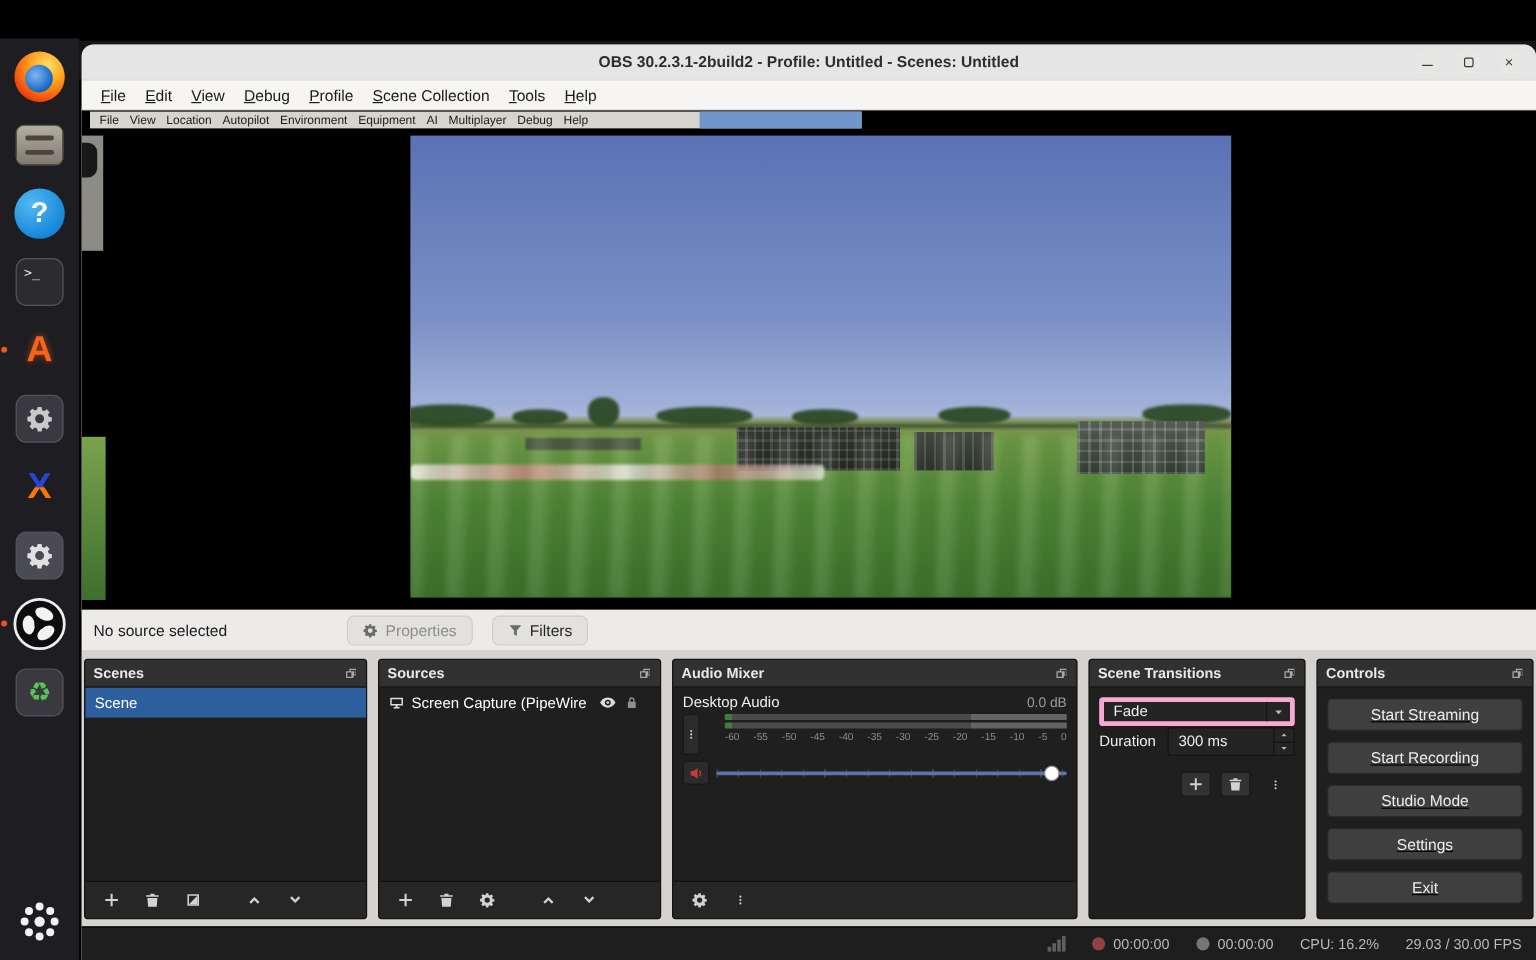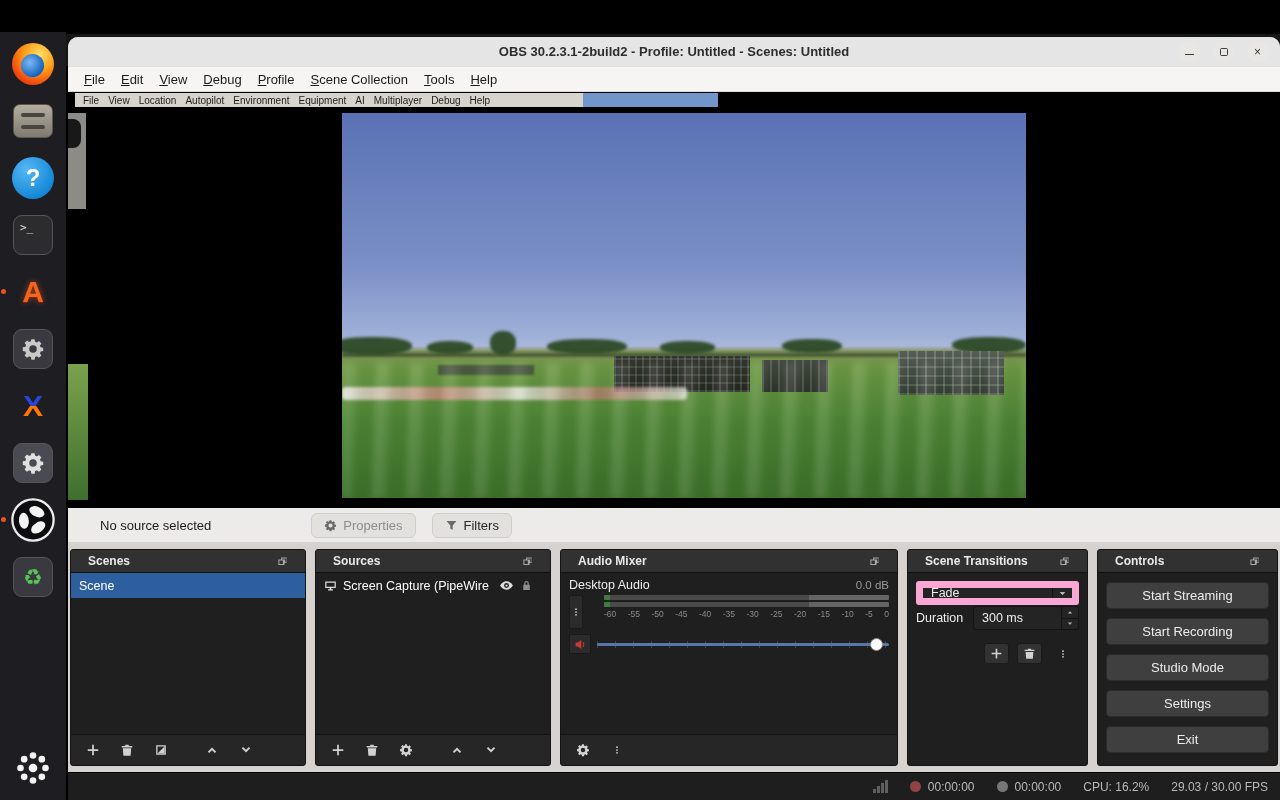--- a/index.html
+++ b/index.html
@@ -89,31 +89,31 @@
       repeating-linear-gradient(90deg, rgba(200,210,200,.25) 0 2px, transparent 2px 9px),
       repeating-linear-gradient(0deg, rgba(200,210,200,.2) 0 2px, transparent 2px 9px),
       linear-gradient(180deg,#565e55,#343b33);}
   .track{position:absolute;left:0;top:274px;width:345px;height:13px;border-radius:4px;filter:blur(1.5px);
     background:linear-gradient(90deg, rgba(242,242,238,.85), rgba(226,140,140,.7) 28%, rgba(244,244,240,.8) 52%, rgba(205,120,120,.65) 74%, rgba(240,240,236,.75));}
   .streaks{position:absolute;left:0;top:250px;width:100%;height:135px;filter:blur(3px);
     background:repeating-linear-gradient(92deg, rgba(255,255,255,.10) 0 10px, rgba(20,60,20,.08) 18px 34px);}
 
   
   .srcbar{height:34px;background:#edebe9;display:flex;align-items:center;padding:0 10px;flex:0 0 auto;}
-  .src-status{font-size:13px;color:#1b1b1b;margin-left:22px;}
+  .src-status{font-size:13px;color:#1b1b1b;}
   .st-buttons{display:flex;gap:16px;margin-left:100px;}
   .btn-light{height:25px;display:flex;align-items:center;gap:6px;padding:0 12px;background:#e3e1de;border:1px solid #d0cecb;border-radius:6px;font-size:13px;color:#262626;}
   .btn-light.disabled{color:#8d8d8d;}
   .btn-light svg{color:#6a6a6a;}
 
   
   .docks{flex:1;background:#d5d2cf;display:flex;gap:9px;padding:7px 2px 6px 2px;}
   .panel{background:#1f1f1f;border:1px solid #141414;border-radius:3px;display:flex;flex-direction:column;overflow:hidden;}
   .p-scenes{width:236px;} .p-sources{width:236px;} .p-mixer{width:338px;} .p-trans{width:181px;} .p-controls{flex:1;}
-  .phdr{height:23px;background:#313131;display:flex;align-items:center;padding:0 17px;color:#e9e9e9;font-size:12px;font-weight:600;border-bottom:1px solid #121212;flex:0 0 auto;}
+  .phdr{height:23px;background:#313131;display:flex;align-items:center;padding:0 7px;color:#e9e9e9;font-size:12px;font-weight:600;border-bottom:1px solid #121212;flex:0 0 auto;}
   .phdr .float-ic{margin-left:auto;color:#a8a8a8;}
   .pbody{flex:1;position:relative;overflow:hidden;}
   .pfoot{height:31px;display:flex;align-items:center;gap:9px;padding:0 9px;border-top:1px solid #121212;background:#262626;flex:0 0 auto;}
   .ibtn{width:25px;height:21px;background:#323232;border:1px solid #1a1a1a;border-radius:3px;display:flex;align-items:center;justify-content:center;color:#d2d2d2;}
   .ibtn.plain{background:transparent;border-color:transparent;}
   .foot-gap{width:8px;}
 
   .list-row{height:25px;display:flex;align-items:center;padding:0 8px;font-size:12.5px;color:#fff;gap:6px;}
   .list-row.selected{background:#2d5f9e;}
   .src-label{flex:1;white-space:nowrap;overflow:hidden;max-width:150px;}
@@ -128,33 +128,33 @@
   .ticks{display:flex;justify-content:space-between;font-size:8.5px;color:#8c8c8c;margin-top:1px;}
   .mix-slider-row{display:flex;gap:6px;align-items:center;padding:5px 8px 0;}
   .mute-btn{width:22px;height:20px;background:#2b2b2b;border:1px solid #191919;border-radius:2px;display:flex;align-items:center;justify-content:center;color:#c83a32;}
   .slider{flex:1;position:relative;height:15px;}
   .slider .trk{position:absolute;left:0;right:0;top:6px;height:3px;background:#5a76a8;border-radius:2px;}
   .slider .trk-ticks{position:absolute;left:0;right:0;top:4px;height:7px;background:repeating-linear-gradient(90deg, rgba(255,255,255,.16) 0 1px, transparent 1px 18px);}
   .slider .knob{position:absolute;top:1px;left:calc(96% - 7px);width:13px;height:13px;background:#fdfdfd;border:1px solid #8a8a8a;border-radius:50%;}
 
   
   .tr-body{padding:8px 8px 0;}
-  .combo{height:24px;background:#242424;border:7px solid #f9a8d4;border-radius:3px;display:flex;align-items:center;font-size:12.5px;color:#ededed;}
+  .combo{height:24px;background:#242424;border:4px solid #f9a8d4;border-radius:3px;display:flex;align-items:center;font-size:12.5px;color:#ededed;}
   .combo .sel{padding-left:8px;}
   .arrow-seg{margin-left:auto;width:20px;height:100%;display:flex;align-items:center;justify-content:center;border-left:1px solid #131313;color:#b9b9b9;}
   .dur-row{display:flex;align-items:center;margin-top:1px;font-size:12.5px;color:#ededed;}
   .spin{margin-left:auto;width:106px;height:24px;background:#242424;border:1px solid #131313;border-radius:3px;display:flex;align-items:center;color:#ededed;font-size:12.5px;}
   .spin .val{padding-left:8px;}
   .spin-arrows{margin-left:auto;width:17px;height:100%;display:flex;flex-direction:column;border-left:1px solid #131313;}
   .spin-arrows span{flex:1;display:flex;align-items:center;justify-content:center;color:#b9b9b9;}
   .spin-arrows span:first-child{border-bottom:1px solid #131313;}
   .tr-buttons{display:flex;align-items:center;gap:8px;margin-top:13px;justify-content:flex-end;padding-right:4px;}
 
   
-  .ctl-body{padding:9px 8px;display:flex;flex-direction:column;gap:9px;}
+  .ctl-body{padding:9px 8px;display:flex;flex-direction:column;gap:9px;text-decoration:underline;}
   .ctl-btn{height:27px;background:#3f3f3f;border:1px solid #2a2a2a;border-radius:4px;color:#ececec;font-size:13px;display:flex;align-items:center;justify-content:center;}
 
   
   .statusbar{height:28px;background:#1e1e1e;border-top:1px solid #000;display:flex;align-items:center;justify-content:flex-end;gap:22px;padding:0 12px;color:#b8b8b8;font-size:12px;flex:0 0 auto;}
   .sb-group{display:flex;align-items:center;gap:7px;}
   .sb-dot{width:11px;height:11px;border-radius:50%;}
   .sb-dot.rec{background:#8f4343;} .sb-dot.stream{background:#767676;}
   .sig{display:flex;align-items:flex-end;gap:1.5px;}
   .sig i{display:block;width:2.5px;background:#5f5f5f;}
 </style>

